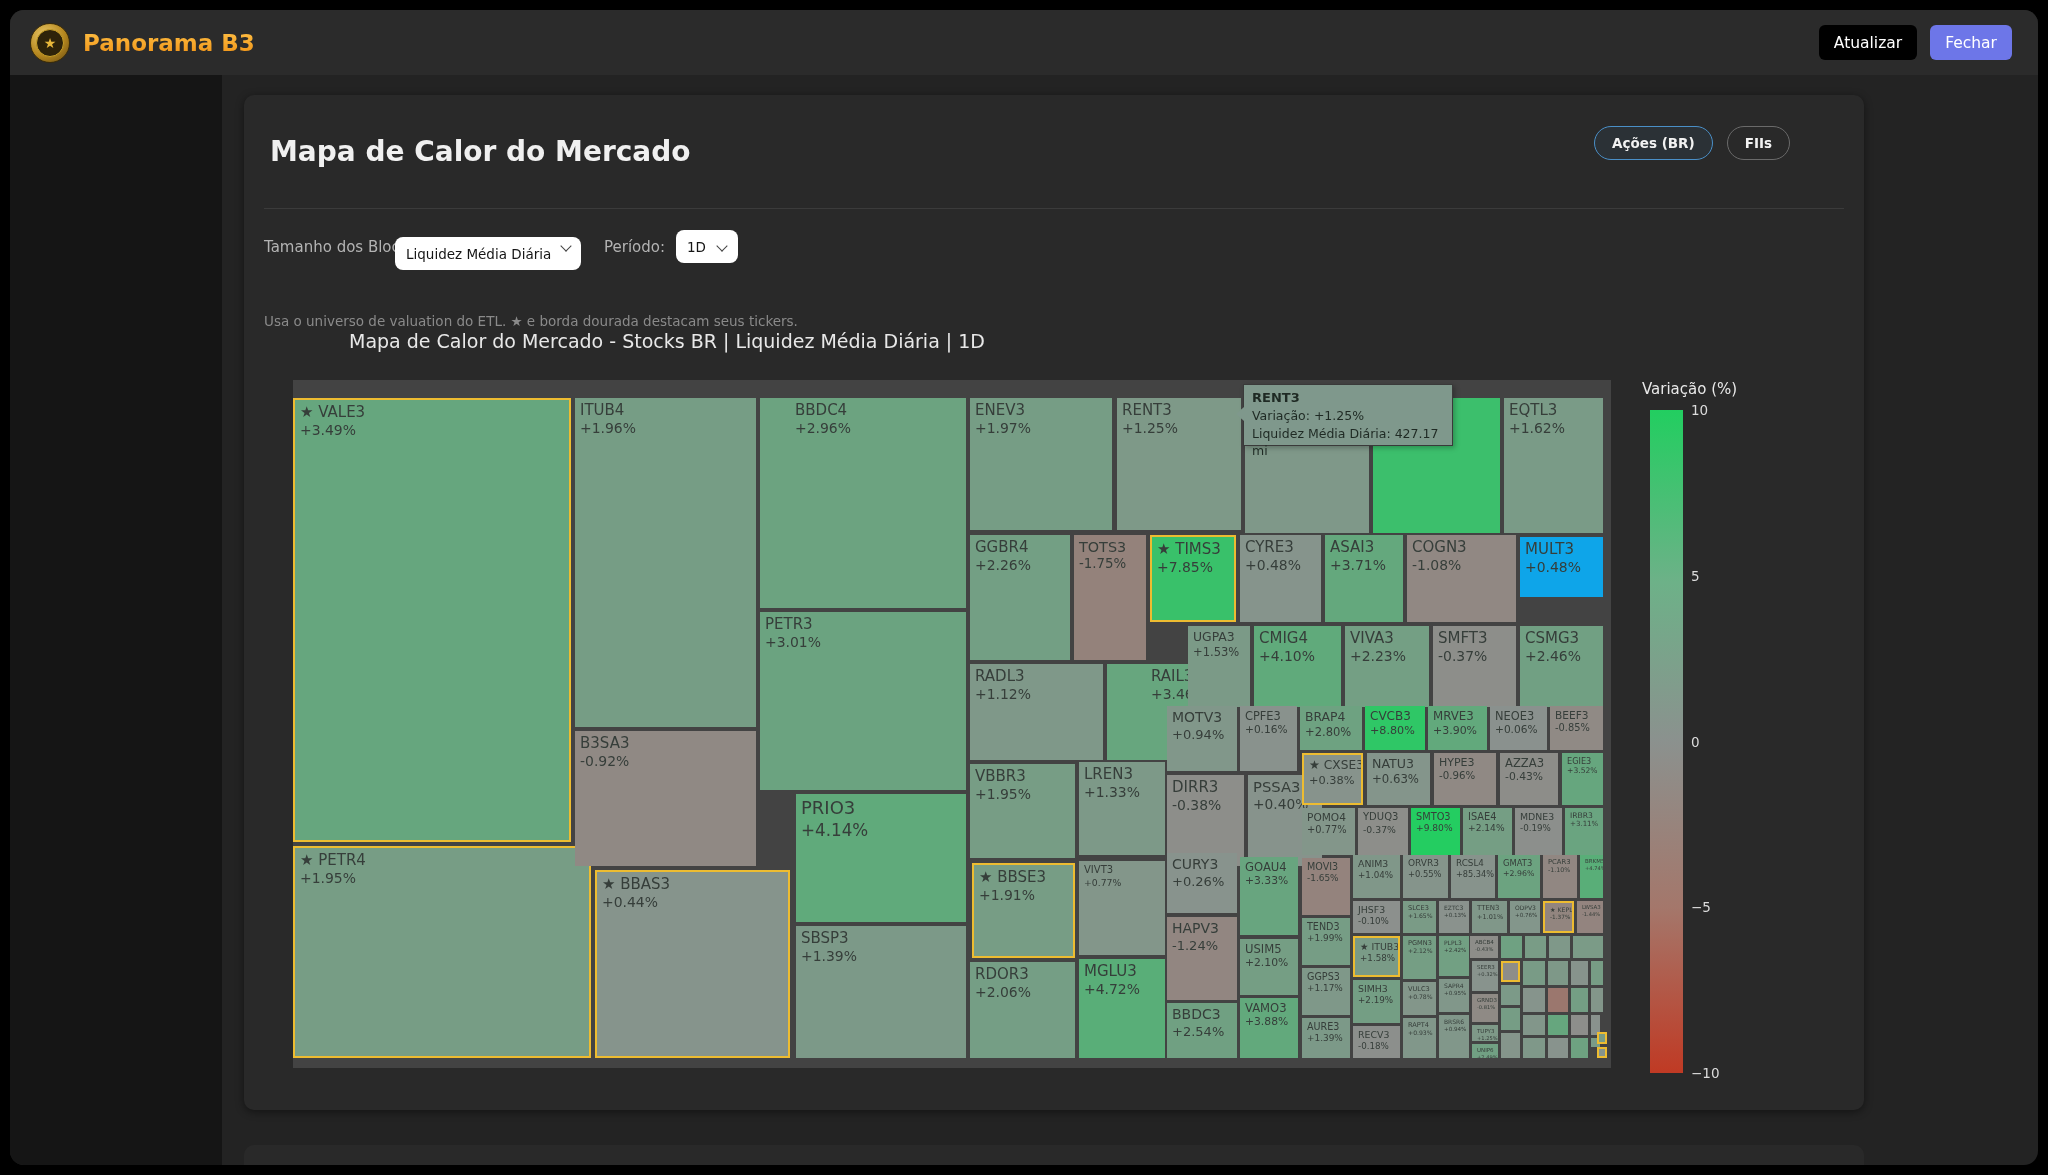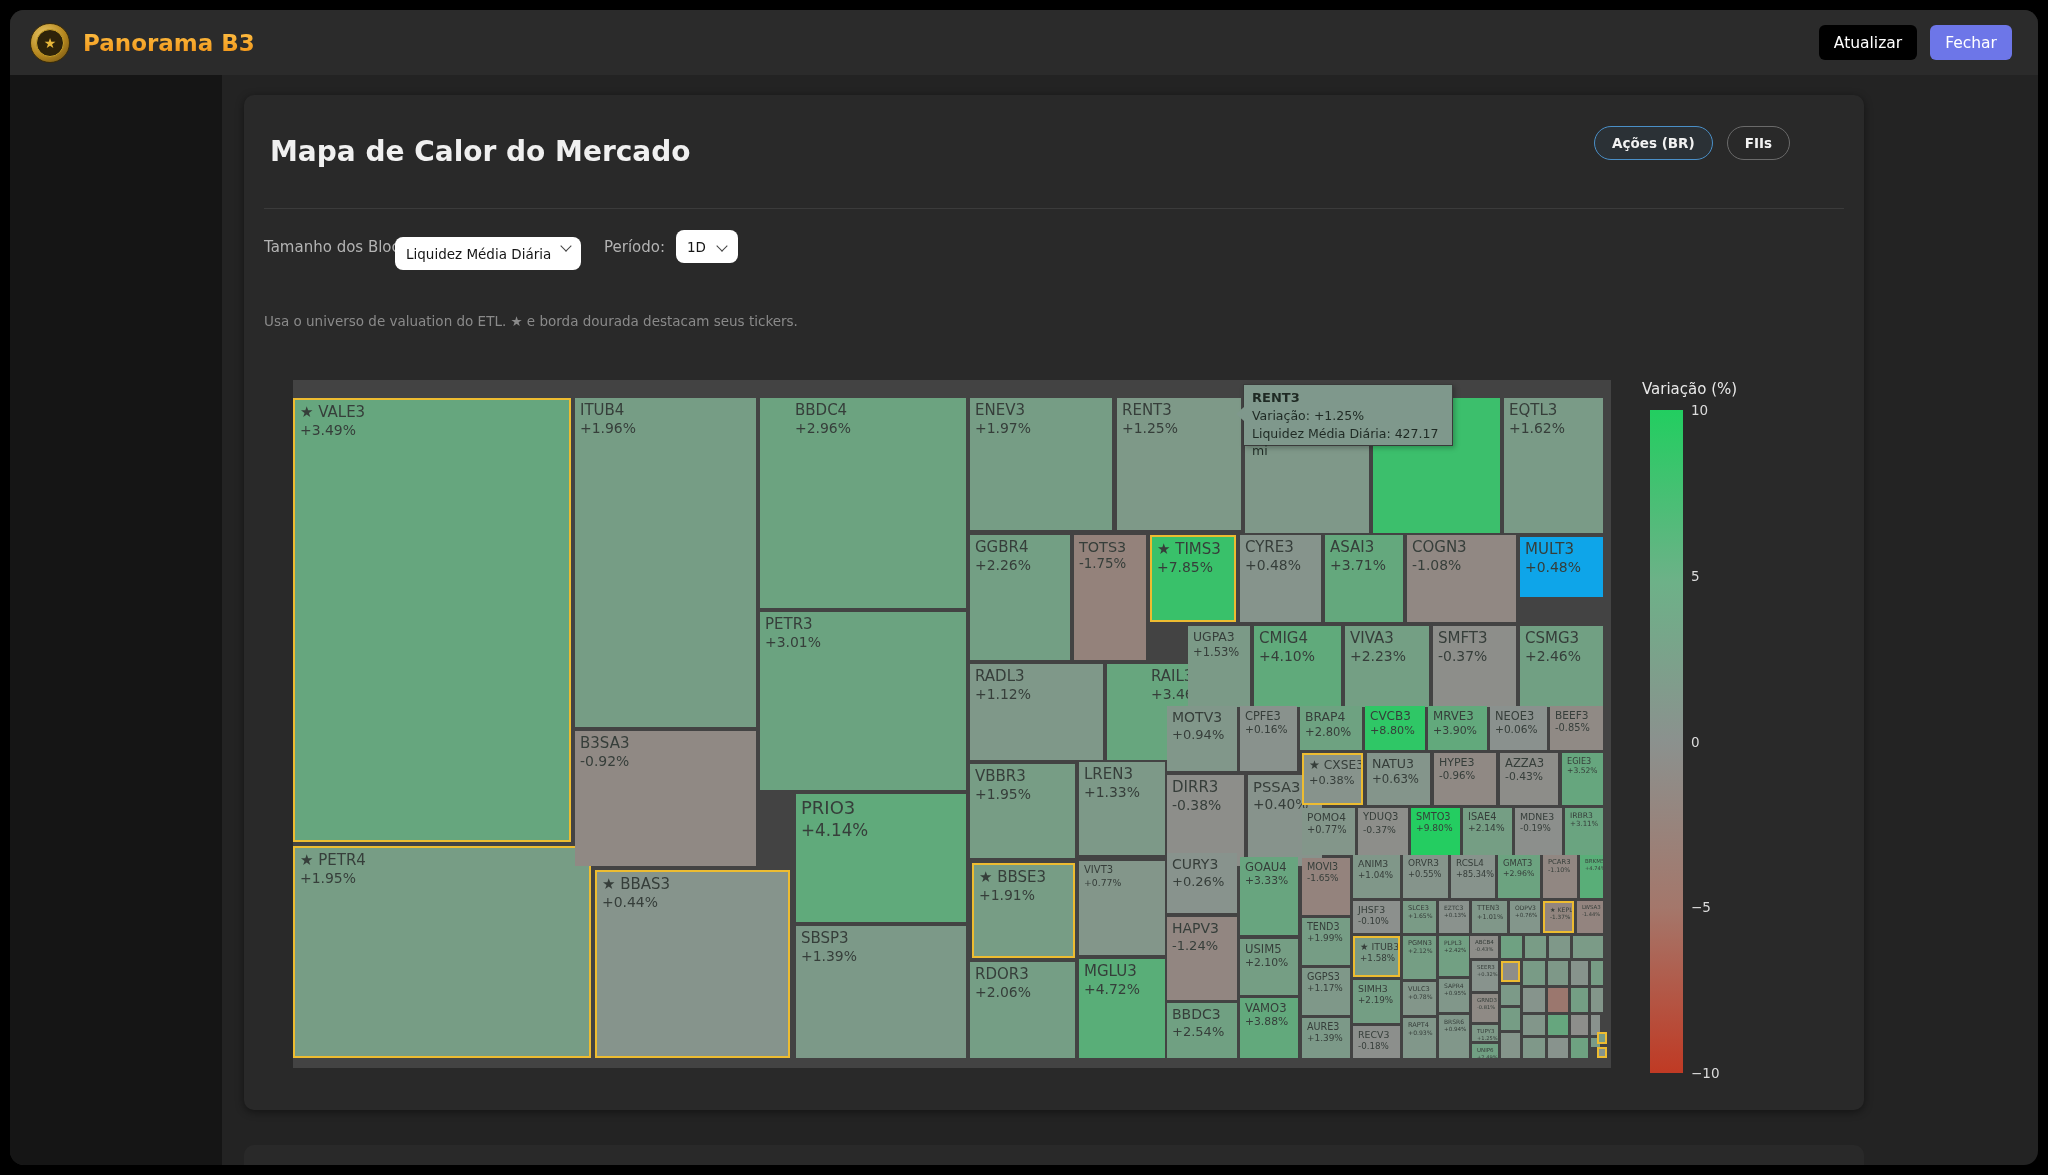--- a/index.html
+++ b/index.html
@@ -100,20 +100,21 @@
     <span class="chev" style="left:318px;top:147px;"></span>
 
     <div class="ctl-label" style="left:360px;top:143px;">Período:</div>
     <select class="sel" style="left:432px;top:135px;width:62px;">
       <option>1D</option>
     </select>
     <span class="chev" style="left:474px;top:147px;"></span>
 
     <div class="note">Usa o universo de valuation do ETL. ★ e borda dourada destacam seus tickers.</div>
 
+    <div class="charttitle">Mapa de Calor do Mercado - Stocks BR | Liquidez Média Diária | 1D</div>
 
     <div class="treemap">
       <div class="tm-bg"></div>
       <div id="cells">
           <div class="cell gold" style="left: 0px; top: 18px; width: 278px; height: 444px; background: rgb(102, 166, 126); font-size: 15px;">
             <span class="tk">★ VALE3</span>
             <span class="vl">+3.49%</span>
           </div>
           <div class="cell gold" style="left: 0px; top: 466px; width: 298px; height: 212px; background: rgb(119, 157, 133); font-size: 15px;">
             <span class="tk">★ PETR4</span>

